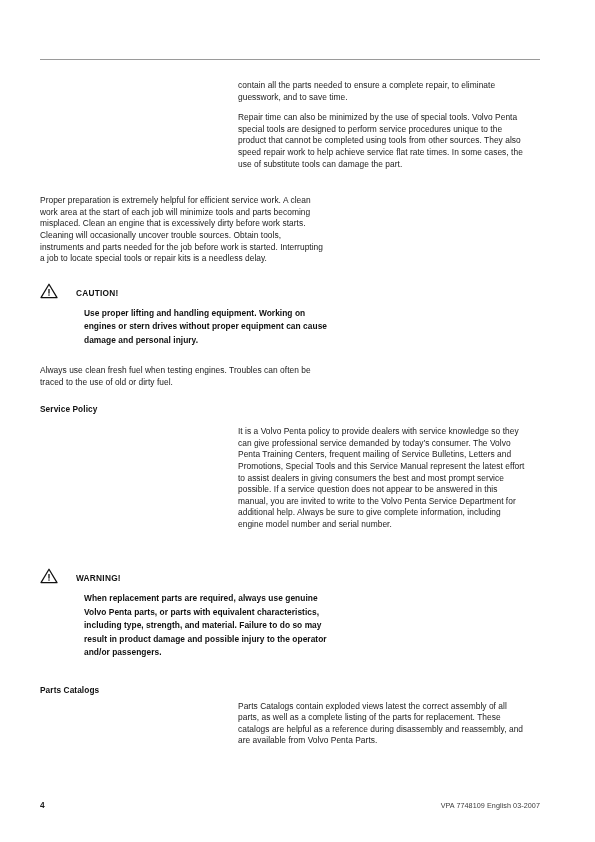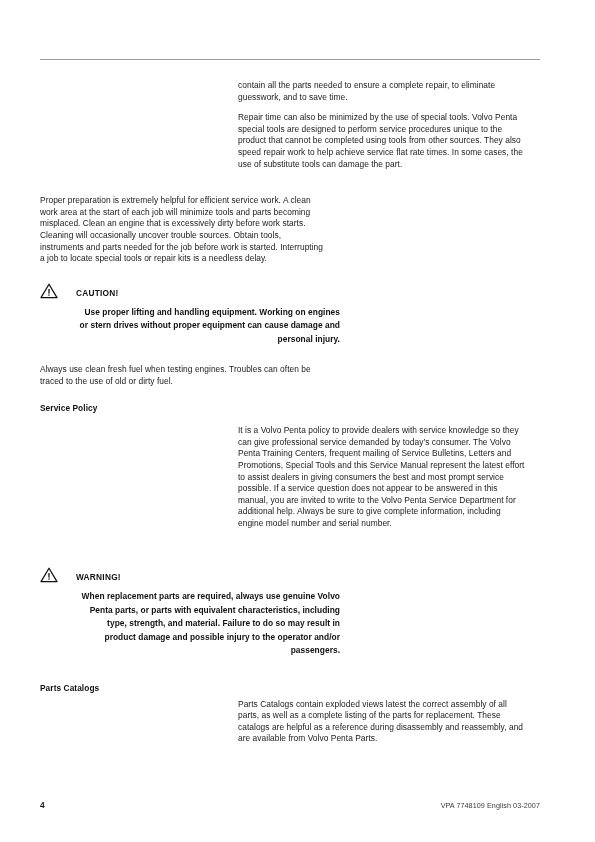--- a/index.html
+++ b/index.html
@@ -104,28 +104,27 @@
   .warn-icon svg { display: block; }
   .admon-label {
     font-size: 8.3px;
     font-weight: bold;
     line-height: 12px;
     letter-spacing: 0.03em;
     color: #111111;
     padding-top: 1px;
   }
   .admon-body {
-    margin: 2px;
+    margin: 8px;
     padding-left: 36px;
     font-size: 8.4px;
     font-weight: bold;
     line-height: 13.4px;
     color: #111111;
     letter-spacing: 0.005em;
-    text-align: right;
   }
 
   .spacer-sm { height: 9px; }
   .spacer-md { height: 16px; }
   .spacer-lg { height: 22px; }
 
   
   .footer {
     position: absolute;
     left: 40px;

